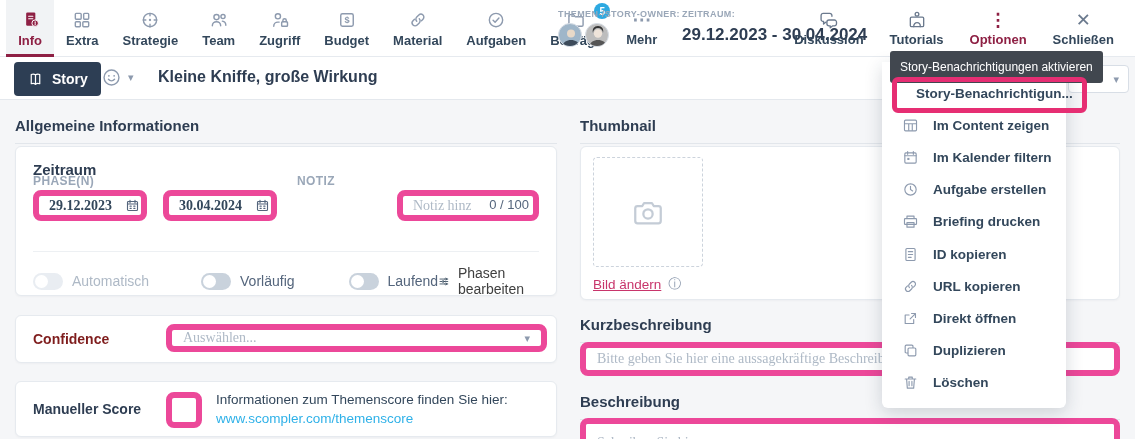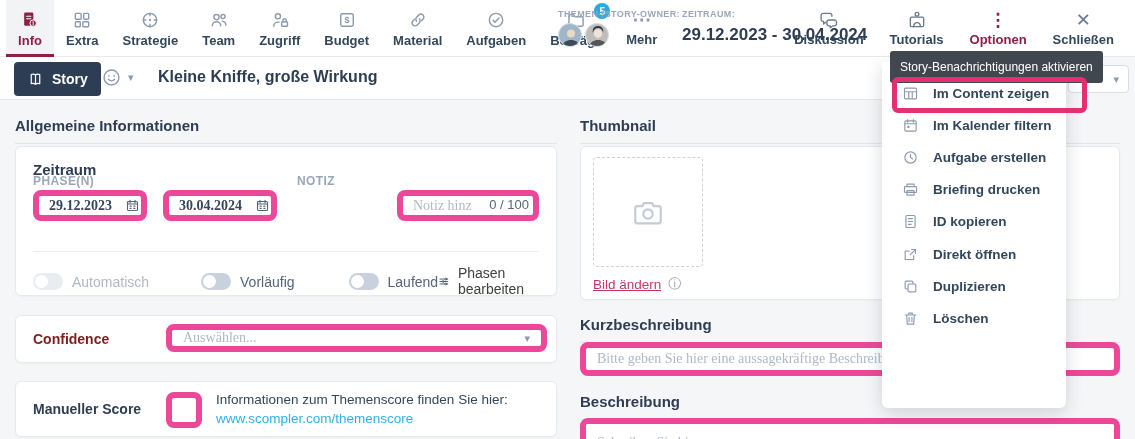--- a/index.html
+++ b/index.html
@@ -5,21 +5,21 @@
   * { margin:0; padding:0; box-sizing:border-box; }
   html,body { width:1135px; height:439px; overflow:hidden; }
   body { font-family:"Liberation Sans", sans-serif; background:#f5f6f8; color:#33475b; }
   .page { position:relative; width:1135px; height:439px; }
 
   
   .topbar { position:absolute; left:0; top:0; width:1135px; height:57px; background:#fff; border-bottom:1px solid #e6eaef; z-index:2; }
   .tabs { position:absolute; left:6px; top:0; height:57px; display:flex; align-items:stretch; }
   .tb-tab { display:flex; flex-direction:column; align-items:center; justify-content:center; gap:3px; padding:0 12px; min-width:48px; position:relative; cursor:pointer; }
   .tb-tab .lbl { font-size:13px; font-weight:bold; color:#33475b; white-space:nowrap; }
-  .tb-tab.active { background:#f1f3f5; }
+  .tb-tab.active { background:#f1f3f5;align-items:flex-end; }
   .tb-tab.active .lbl { color:#8e2044; }
   .tb-tab.active::after { content:""; position:absolute; left:0; right:0; bottom:0; height:3px; background:#8e2044; }
   .tb-icon { width:20px; height:20px; display:block; }
   .badge { position:absolute; top:3px; right:4px; min-width:16px; height:16px; border-radius:8px; background:#2da9e1; color:#fff; font-size:10px; font-weight:bold; display:flex; align-items:center; justify-content:center; padding:0 4px; }
   .dots { font-size:19px; color:#8d9aae; line-height:18px; font-weight:bold; }
 
   .owner { position:absolute; left:558px; top:9px; }
   .mini-label { font-size:9px; letter-spacing:.4px; color:#9aa7b8; font-weight:bold; }
   .avatars { display:flex; gap:3px; margin-top:4px; }
   .avatar { width:24px; height:24px; border-radius:50%; overflow:hidden; position:relative; border:1px solid #d8dee6; }
@@ -56,21 +56,21 @@
   .inp { background:#fff; border:6px solid #ec4899; border-radius:8px; height:31px; font-family:Liberation Serif, serif; font-size:14px; color:#33475b; }
   .date-wrap { position:relative; width:114px; margin-right:16px; }
   .date-wrap input { width:114px; padding:0 28px 0 10px; font-weight:bold; }
   .date-wrap svg { position:absolute; right:7px; top:8px; pointer-events:none; }
   .notiz-wrap { position:relative; margin-left:104px; flex:1; }
   .notiz-wrap input { width:100%; padding:0 62px 0 10px; }
   .notiz-wrap input::placeholder { color:#aeb9c6; }
   .counter { position:absolute; right:10px; top:7px; font-size:13px; color:#54657c; }
   .lblrow { position:absolute; left:17px; top:27px; } .lblrow2 { position:absolute; left:281px; top:27px; }
   .togglerow { position:absolute; left:17px; right:17px; top:104px; border-top:1px solid #edf0f3; display:flex; align-items:center; padding-top:13px; gap:0; }
-  .tgl { display:flex; align-items:flex-end; gap:9px; cursor:pointer; }
+  .tgl { display:flex; align-items:center; gap:9px; cursor:pointer; }
   .pill { width:30px; height:17px; border-radius:9px; background:#c9d2dc; position:relative; }
   .pill::after { content:""; position:absolute; left:2px; top:2px; width:13px; height:13px; border-radius:50%; background:#fff; }
   .tgl.dis .pill { background:#e9edf2; } .tgl.dis .lbl { color:#aeb9c6; }
   .tgl .lbl { font-size:14px; color:#54657c; }
   .t2 { margin-left:52px; } .t3 { margin-left:54px; }
   .phasen { margin-left:auto; display:flex; align-items:center; gap:8px; cursor:pointer; font-size:14px; color:#404040; }
 
   .card-conf { left:15px; top:315px; width:542px; height:48px; display:flex; align-items:center; padding:0 17px; }
   .card-conf .name { font-size:14px; font-weight:bold; color:#7f1d1d; }
   .sel { position:absolute; left:150px; top:8px; width:381px; height:28px; display:flex; align-items:center; justify-content:space-between; padding:0 11px; cursor:pointer; }
@@ -359,20 +359,27 @@
   </div>
 
   <div class="sec-h h-kurz">Kurzbeschreibung</div>
   <input class="inp kurz-input" placeholder="Bitte geben Sie hier eine aussagekräftige Beschreibung ein" style="">
 
   <div class="sec-h h-besch">Beschreibung</div>
   <textarea class="inp besch-area" placeholder="Schreiben Sie hier..." style=""></textarea>
 
   <div class="menu">
     <div class="mi">
+      <svg width="17" height="17" viewBox="0 0 24 24" fill="none" stroke="#8d9aae" stroke-width="1.6" stroke-linecap="round" stroke-linejoin="round">
+          <path d="M18 15.5v-5a6 6 0 1 0-12 0v5L4.5 18h15z"></path>
+          <path d="M10 20.5a2.2 2.2 0 0 0 4 0"></path>
+        </svg>
+      <span class="lbl">Story-Benachrichtigun...</span>
+    </div>
+    <div class="mi">
       <svg width="17" height="17" viewBox="0 0 24 24" fill="none" stroke="#8d9aae" stroke-width="1.6">
           <rect x="3.5" y="4.5" width="17" height="15" rx="1.5"></rect>
           <path d="M3.5 9.5h17M9.5 9.5v10M14.5 9.5v10"></path>
         </svg>
       <span class="lbl">Im Content zeigen</span>
     </div>
     <div class="mi">
       <svg width="17" height="17" viewBox="0 0 24 24" fill="none" stroke="#8d9aae" stroke-width="1.6" stroke-linecap="round">
           <rect x="4" y="5.5" width="16" height="14.5" rx="1.5"></rect>
           <path d="M4 9.5h16M8 3.5v4M16 3.5v4"></path>
@@ -396,20 +403,27 @@
       <span class="lbl">Briefing drucken</span>
     </div>
     <div class="mi">
       <svg width="17" height="17" viewBox="0 0 24 24" fill="none" stroke="#8d9aae" stroke-width="1.6" stroke-linecap="round">
           <rect x="5.5" y="3.5" width="13" height="17" rx="1.5"></rect>
           <path d="M9 8h6M9 12h6M9 16h4"></path>
         </svg>
       <span class="lbl">ID kopieren</span>
     </div>
     <div class="mi">
+      <svg width="17" height="17" viewBox="0 0 24 24" fill="none" stroke="#8d9aae" stroke-width="1.6" stroke-linecap="round">
+          <path d="M10.5 13.5a3.5 3.5 0 0 1 0-5L13 6a3.5 3.5 0 0 1 5 5l-1.8 1.8"></path>
+          <path d="M13.5 10.5a3.5 3.5 0 0 1 0 5L11 18a3.5 3.5 0 0 1-5-5l1.8-1.8"></path>
+        </svg>
+      <span class="lbl">URL kopieren</span>
+    </div>
+    <div class="mi">
       <svg width="17" height="17" viewBox="0 0 24 24" fill="none" stroke="#8d9aae" stroke-width="1.6" stroke-linecap="round" stroke-linejoin="round">
           <path d="M13.5 5H19v5.5M19 5l-7.5 7.5M16.5 13.5V19h-12V7H10"></path>
         </svg>
       <span class="lbl">Direkt öffnen</span>
     </div>
     <div class="mi">
       <svg width="17" height="17" viewBox="0 0 24 24" fill="none" stroke="#8d9aae" stroke-width="1.6" stroke-linejoin="round">
           <rect x="8.5" y="8.5" width="11" height="11" rx="1.5"></rect>
           <path d="M15.5 8.5V6A1.5 1.5 0 0 0 14 4.5H6A1.5 1.5 0 0 0 4.5 6v8A1.5 1.5 0 0 0 6 15.5h2.5"></path>
         </svg>

